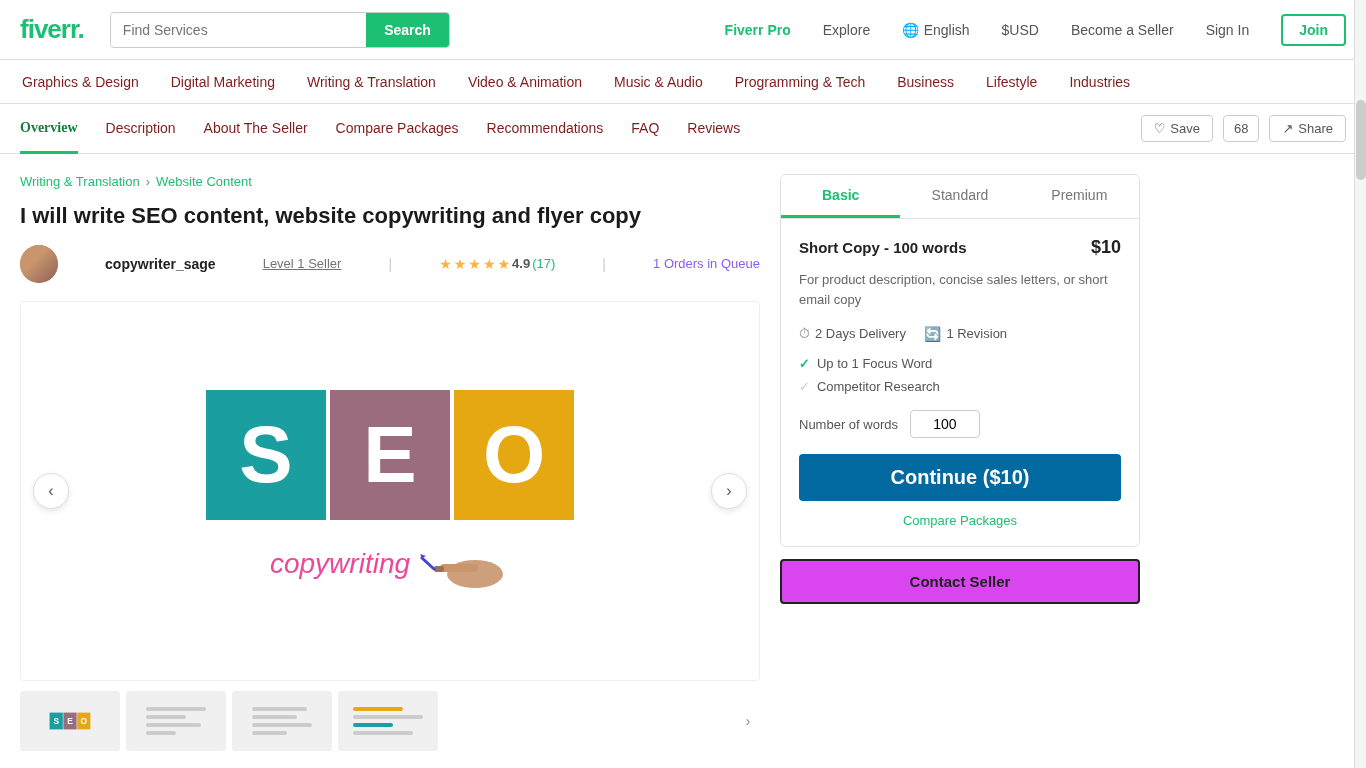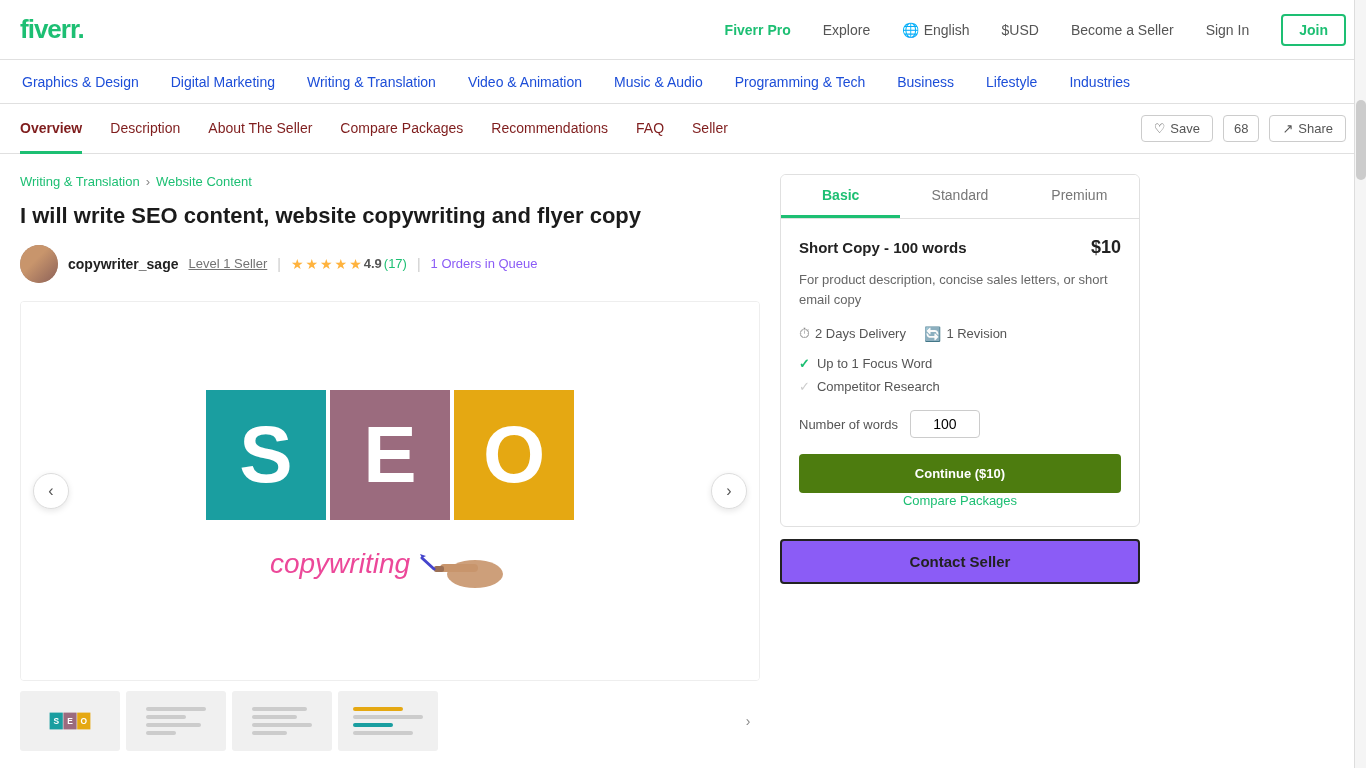--- a/index.html
+++ b/index.html
@@ -85,21 +85,21 @@
       align-items: center;
       padding: 0 20px;
       height: 44px;
       border-bottom: 1px solid #e0e0e0;
       gap: 28px;
       overflow-x: auto;
       white-space: nowrap;
     }
     .cat-nav-item {
       font-size: 14px;
-      color: #1d4ed8;
+      color: #7f1d1d;
       cursor: pointer;
       padding: 0 2px;
       white-space: nowrap;
     }
 
     
     .tabs {
       display: flex;
       align-items: center;
       padding: 0 20px;
@@ -111,23 +111,24 @@
       font-size: 14px;
       color: #7f1d1d;
       cursor: pointer;
       height: 100%;
       display: flex;
       align-items: center;
       border-bottom: 3px solid transparent;
       margin-bottom: -1px;
     }
     .tab-item.active {
-      color: #7f1d1d;
+      color: #15803d;
       font-weight: 600;
       border-bottom: 3px solid #1dbf73;
+      font-family: Liberation Serif, serif;
     }
     .tab-actions {
       margin-left: auto;
       display: flex;
       align-items: center;
       gap: 10px;
     }
     .save-btn {
       display: flex;
       align-items: center;
@@ -199,20 +200,21 @@
       line-height: 1.35;
       margin-bottom: 14px;
     }
 
     
     .seller-info {
       display: flex;
       align-items: center;
       gap: 10px;
       margin-bottom: 18px;
+      justify-content: space-between;
     }
     .avatar {
       width: 38px;
       height: 38px;
       border-radius: 50%;
       background: #b0856a;
       overflow: hidden;
       display: flex;
       align-items: center;
       justify-content: center;
@@ -457,43 +459,43 @@
     .words-input {
       border: 1px solid #ccc;
       border-radius: 4px;
       padding: 5px 10px;
       font-size: 14px;
       width: 70px;
       text-align: center;
     }
     .continue-btn {
       width: 100%;
-      background: #4d7c0f;
+      background: #0369a1;
       color: #fff;
       border: none;
       border-radius: 4px;
       padding: 12px;
-      font-size: 13px;
+      font-size: 20px;
       font-weight: 600;
       cursor: pointer;
-      margin-bottom: 0;
+      margin-bottom: 12px;
     }
     .compare-link {
       display: block;
       text-align: center;
       color: #1dbf73;
       font-size: 13px;
       cursor: pointer;
       text-decoration: none;
     }
 
     
     .contact-btn {
       width: 100%;
-      background: #8b5cf6;
+      background: #d946ef;
       color: #222;
       border: 2px solid #222;
       border-radius: 4px;
       padding: 12px;
       font-size: 15px;
       font-weight: 600;
       cursor: pointer;
     }
 
     
@@ -514,20 +516,24 @@
       margin: 2px auto;
       margin-top: 100px;
     }
   </style>
 </head>
 <body>
 
 <nav class="top-nav">
   <div class="logo">
     <span>fiverr</span><span style="color:#1dbf73">.</span>
+  </div>
+  <div class="search-bar">
+    <input type="text" placeholder="Find Services" style="">
+    <button>Search</button>
   </div>
   <div class="nav-right">
     <span class="fiverr-pro">Fiverr Pro</span>
     <span class="nav-link">Explore</span>
     <span class="nav-link">
       <span>🌐</span>
       <span>English</span>
     </span>
     <span class="nav-link">$USD</span>
     <span class="nav-link">Become a Seller</span>
@@ -548,21 +554,21 @@
   <span class="cat-nav-item">Industries</span>
 </nav>
 
 <div class="tabs">
   <span class="tab-item active">Overview</span>
   <span class="tab-item">Description</span>
   <span class="tab-item">About The Seller</span>
   <span class="tab-item">Compare Packages</span>
   <span class="tab-item">Recommendations</span>
   <span class="tab-item">FAQ</span>
-  <span class="tab-item">Seller</span>
+  <span class="tab-item">Reviews</span>
   <div class="tab-actions">
     <button class="save-btn">
       <span>♡</span>
       <span>Save</span>
     </button>
     <span class="save-count">68</span>
     <button class="share-btn">
       <span>↗</span>
       <span>Share</span>
     </button>

